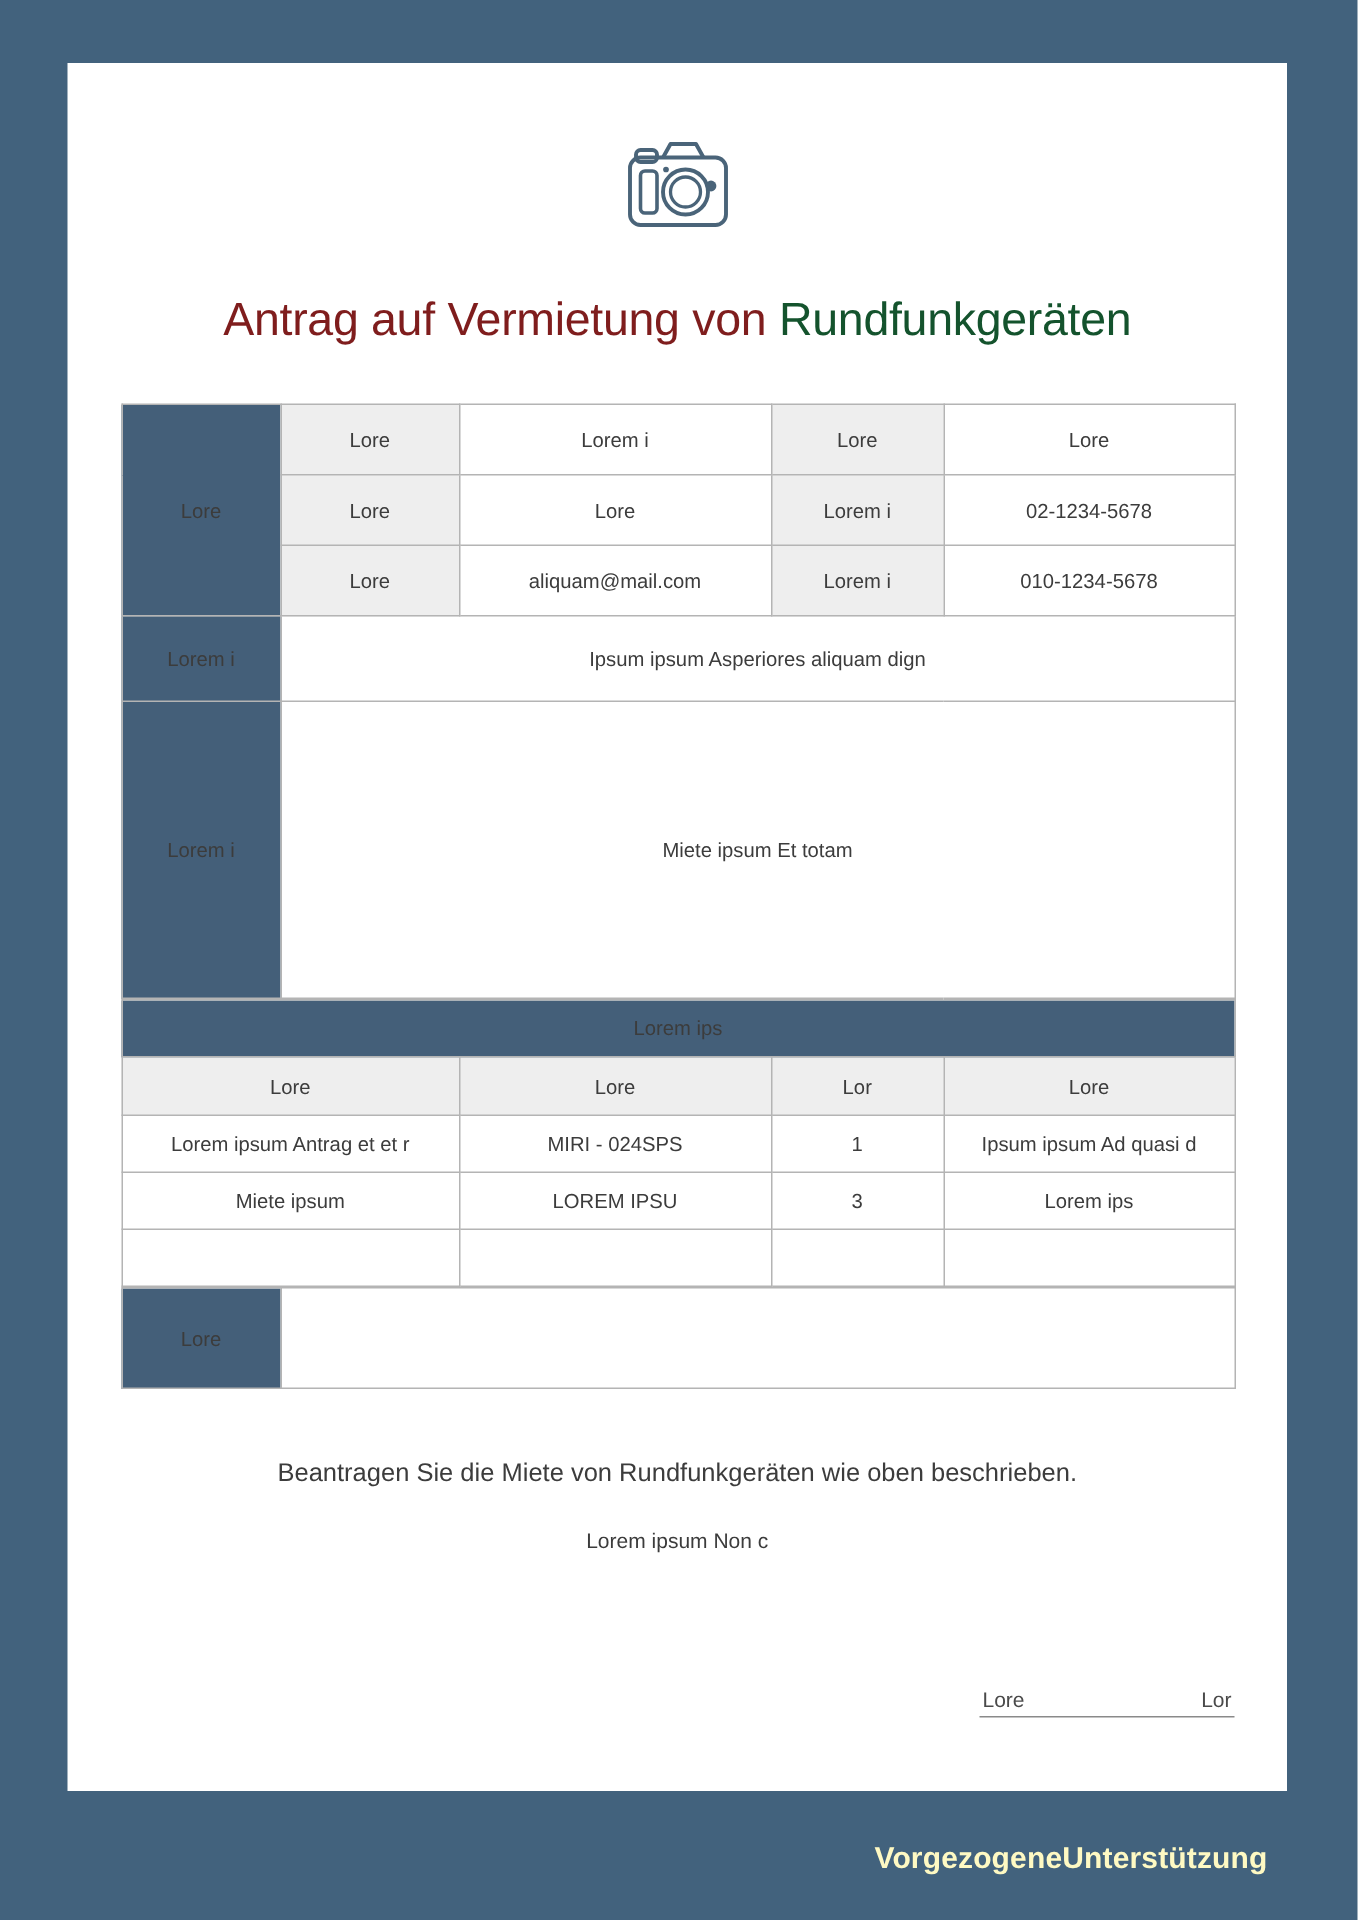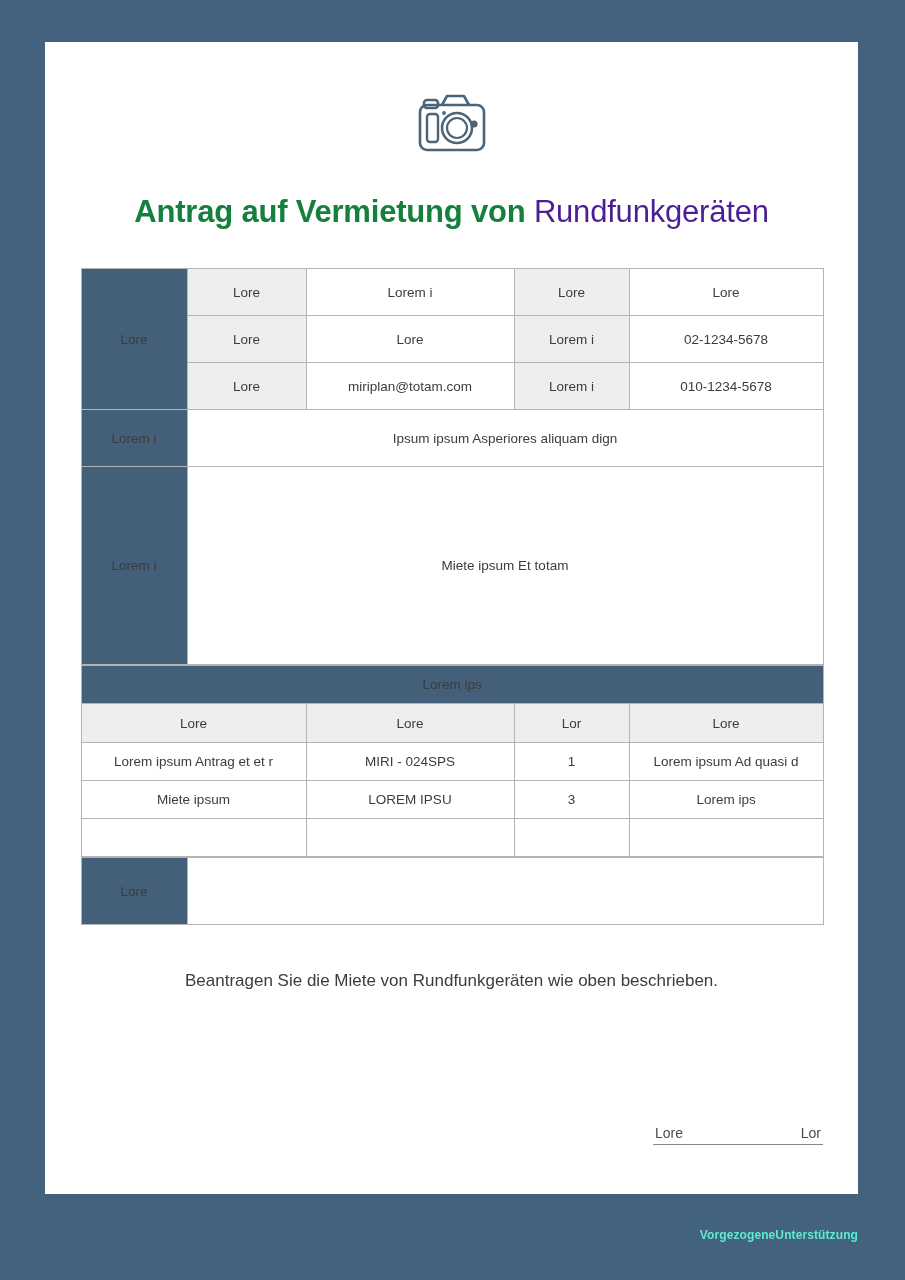--- a/index.html
+++ b/index.html
@@ -39,26 +39,26 @@
 
   
   .doc-title {
     text-align: center;
     margin-top: 36px;
     font-size: 31px;
     letter-spacing: -0.2px;
     white-space: nowrap;
   }
   .doc-title .t-strong {
-    font-weight: bold;
-    color: #15803d;
+    font-weight: normal;
+    color: #7f1d1d;
   }
   .doc-title .t-light {
     font-weight: normal;
-    color: #4c1d95;
+    color: #14532d;
   }
 
   
   .table-area {
     margin: 0 auto;
     margin-top: 38px;
     width: 742px;
   }
   table.grid {
     border-collapse: collapse;
@@ -133,25 +133,25 @@
     padding: 0 2px 3px 2px;
   }
   .sig-line {
     border-bottom: 1.5px solid #8a8a8a;
     width: 100%;
   }
 
   
   .brand {
     position: absolute;
-    right: 47px;
+    right: 60px;
     top: 1228px;
-    font-size: 12px;
+    font-size: 20px;
     font-weight: bold;
-    color: #5eead4;
+    color: #fef9c3;
     letter-spacing: 0.1px;
   }
 </style>
 </head>
 <body>
 
 <div class="page">
 
   <div class="icon-wrap">
     <span class="camera-icon">
@@ -192,21 +192,21 @@
           <td>Lore</td>
         </tr>
         <tr>
           <td class="shade" style="height:47px">Lore</td>
           <td>Lore</td>
           <td class="shade">Lorem i</td>
           <td>02-1234-5678</td>
         </tr>
         <tr>
           <td class="shade" style="height:47px">Lore</td>
-          <td>miriplan@totam.com</td>
+          <td>aliquam@mail.com</td>
           <td class="shade">Lorem i</td>
           <td>010-1234-5678</td>
         </tr>
 
         <tr>
           <td class="dark" style="height:57px">Lorem i</td>
           <td class="leftpad" colspan="4">Ipsum ipsum Asperiores aliquam dign</td>
         </tr>
         <tr>
           <td class="dark" style="height:198px">Lorem i</td>
@@ -229,21 +229,21 @@
         <tr>
           <td class="shade" style="height:39px">Lore</td>
           <td class="shade">Lore</td>
           <td class="shade">Lor</td>
           <td class="shade-faded">Lore</td>
         </tr>
         <tr>
           <td style="height:38px">Lorem ipsum Antrag et et r</td>
           <td>MIRI - 024SPS</td>
           <td>1</td>
-          <td>Lorem ipsum Ad quasi d</td>
+          <td>Ipsum ipsum Ad quasi d</td>
         </tr>
         <tr>
           <td style="height:38px">Miete ipsum</td>
           <td>LOREM IPSU</td>
           <td>3</td>
           <td>Lorem ips</td>
         </tr>
         <tr>
           <td class="blank" style="height:38px"></td>
           <td class="blank"></td>
@@ -262,20 +262,21 @@
         <tr>
           <td class="dark" style="height:67px">Lore</td>
           <td class="leftpad"></td>
         </tr>
       </tbody>
     </table>
 
   </div>
 
   <div class="note-main">Beantragen Sie die Miete von Rundfunkgeräten wie oben beschrieben.</div>
+  <div class="note-sub">Lorem ipsum Non c</div>
 
   <div class="sig-row">
     <div class="sig-labels">
       <span>Lore</span>
       <span>Lor</span>
     </div>
     <div class="sig-line"></div>
   </div>
 
 </div>

